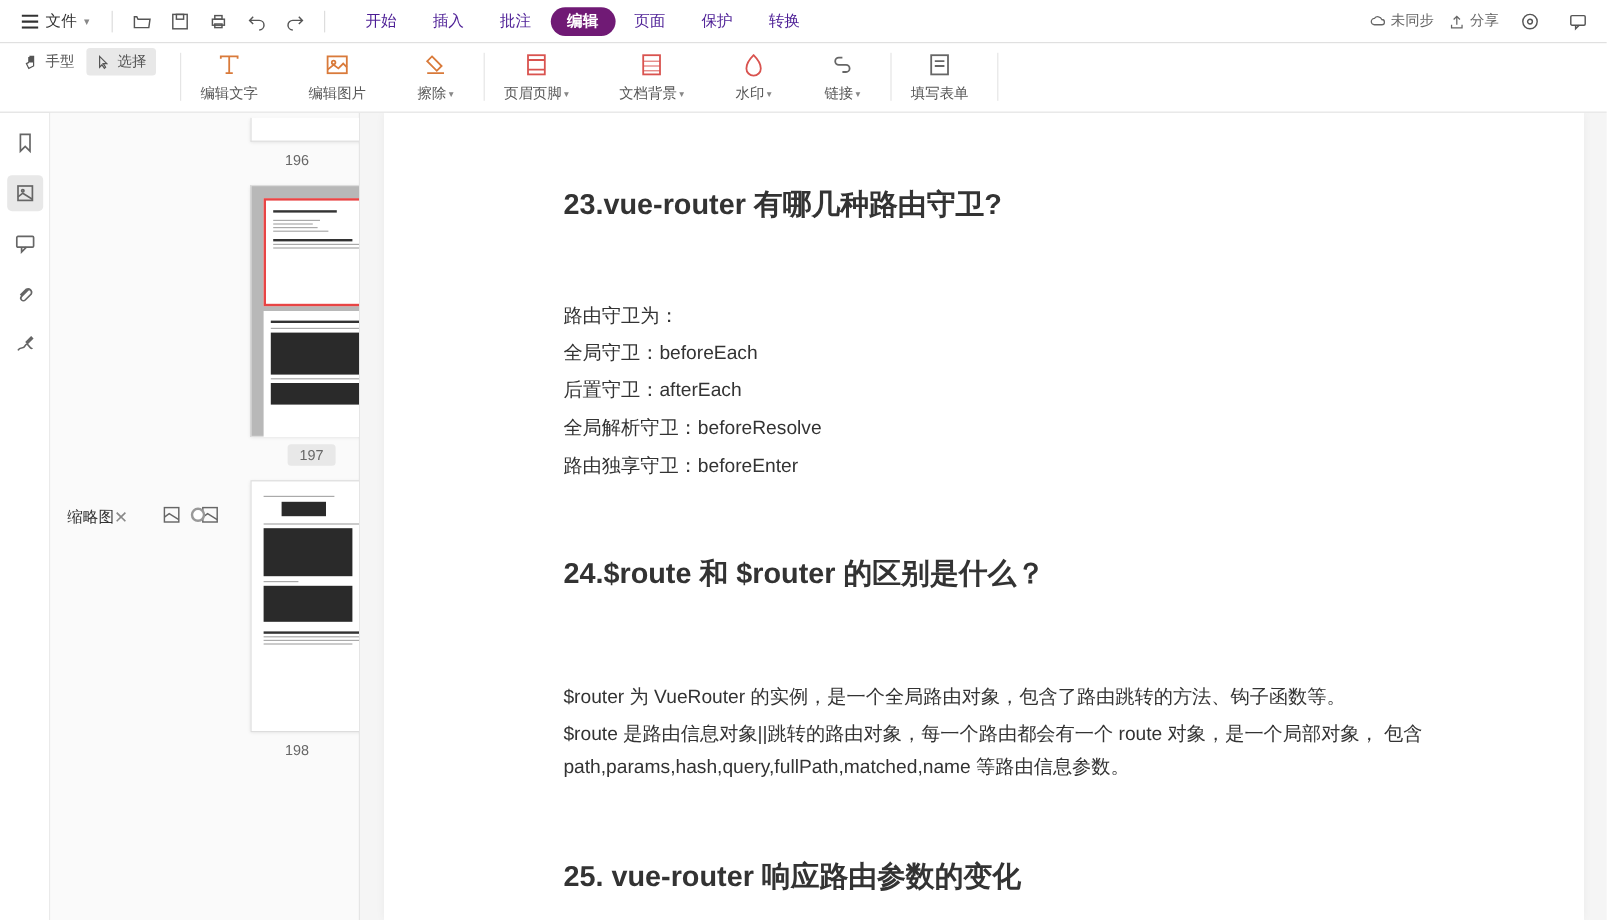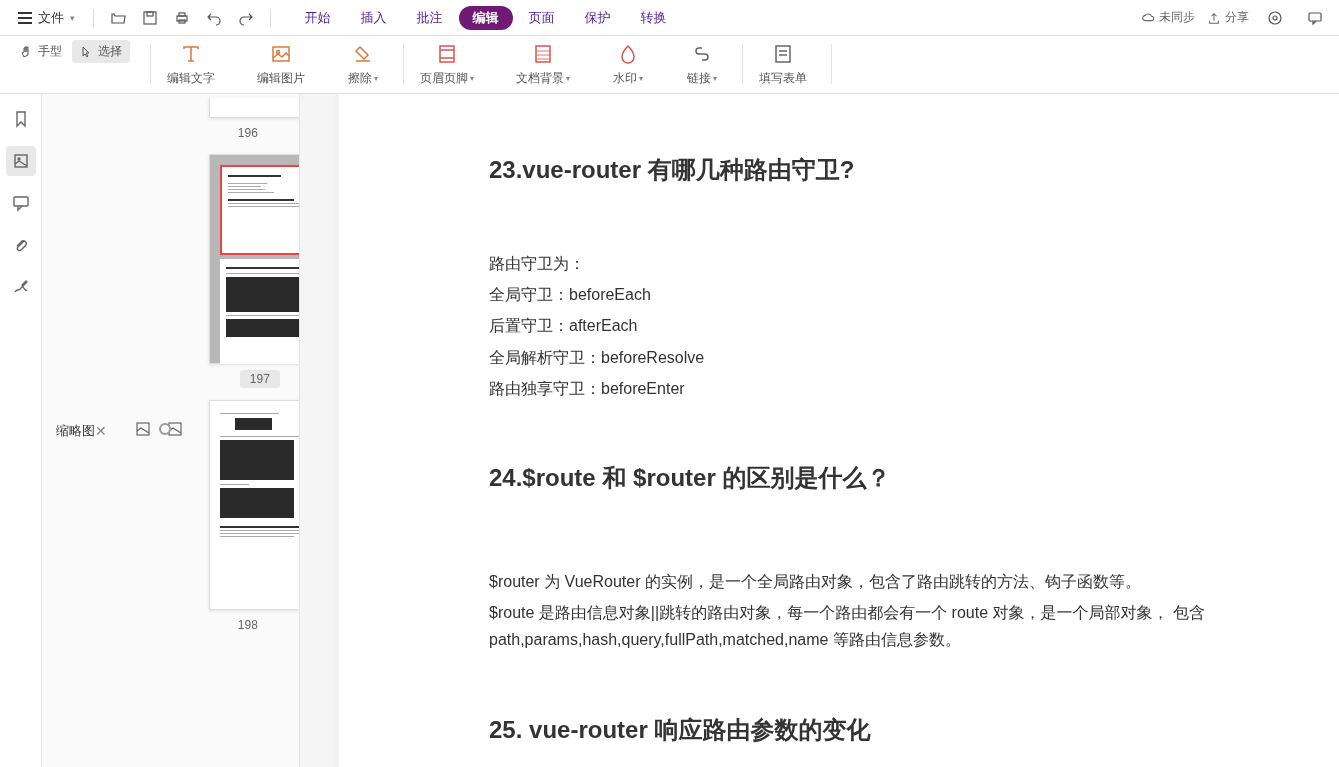--- a/index.html
+++ b/index.html
@@ -53,21 +53,21 @@
     .thumb-item.current .thumb-page { background: #b8b8b8; padding: 10px; width: 170px; height: 210px; }
     .thumb-item.current .thumb-inner { background: #fff; border: 2px solid #e84545; width: 100%; height: 90px; padding: 6px; }
     .thumb-item.current .thumb-inner2 { background: #fff; height: 105px; margin-top: 4px; padding: 6px; }
     .thumb-label { text-align: center; font-size: 12px; color: #666; }
     .thumb-item.current .thumb-label span { background: #e8e8e8; padding: 2px 10px; border-radius: 3px; margin-left: 24px; }
     .fake-line { height: 2px; background: #333; margin: 2px 0; }
     .fake-line.thin { height: 1px; background: #aaa; }
     .fake-block { background: #2a2a2a; height: 30px; margin: 3px 0; }
     .thumb198 { padding: 10px; }
     
-    .doc-view { flex: 1; background: #f5f5f5; overflow-y: auto; display: flex; justify-content: flex-end; padding: 0; }
+    .doc-view { flex: 1; background: #f5f5f5; overflow-y: auto; display: flex; justify-content: center; padding: 0; }
     .doc-page { background: #fff; width: 100%; max-width: 1000px; padding: 50px 60px 40px 150px; min-height: 100%; box-shadow: 0 0 8px rgba(0,0,0,0.05); }
     .doc-h { font-size: 24px; font-weight: bold; margin: 10px 0 30px; }
     .doc-p { font-size: 16px; line-height: 1.7; margin: 4px 0; }
     .doc-section { margin-bottom: 50px; }
     .doc-section2 { margin-top: 60px; }
   </style>
 </head>
 <body>
 
 <div class="top-toolbar">

